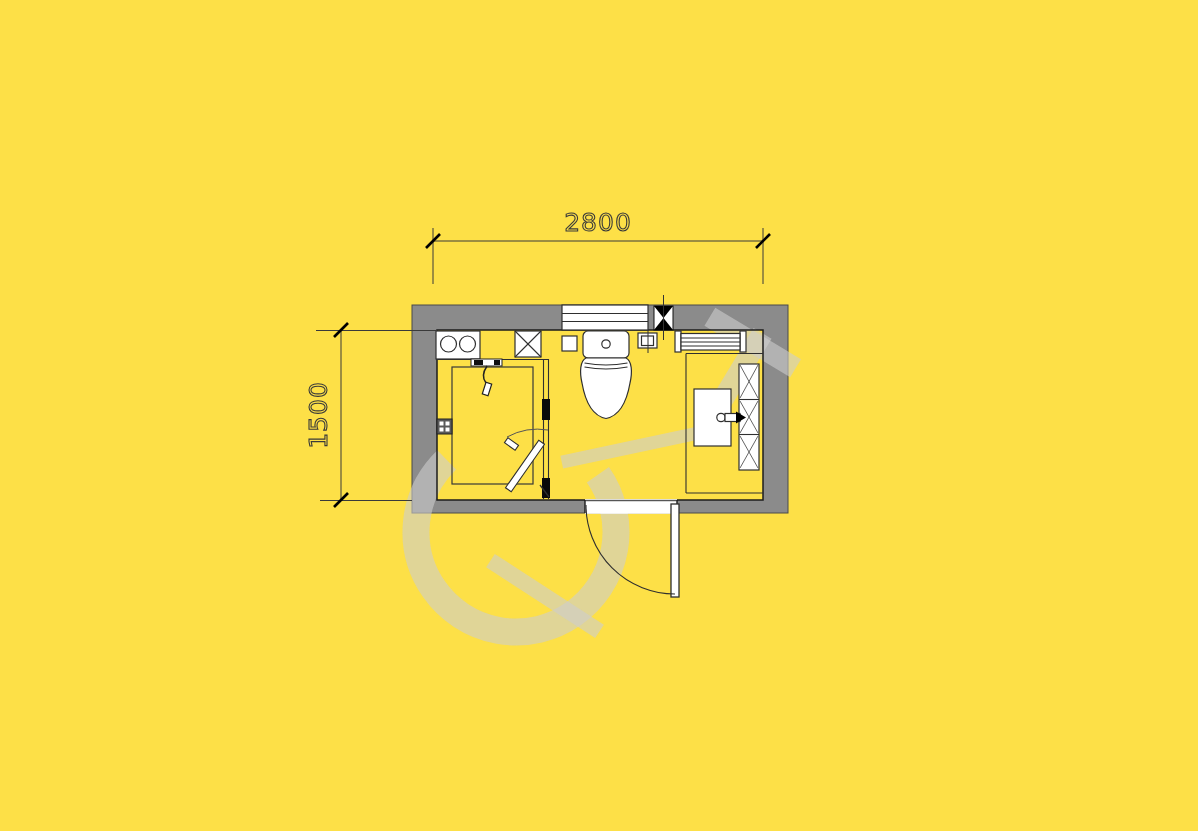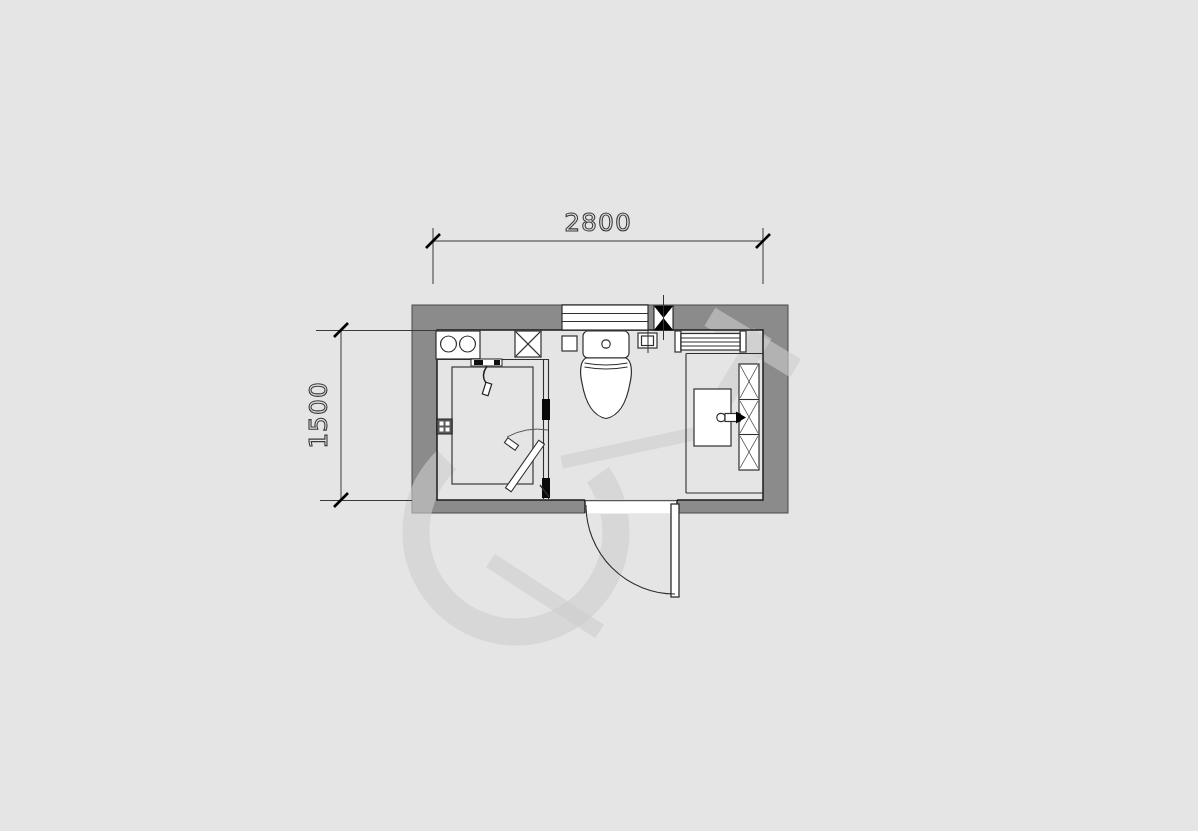--- a/index.html
+++ b/index.html
@@ -1,17 +1,17 @@
 <!DOCTYPE html>
 <html><head>
 <meta charset="utf-8">
 <style>
   html,body{margin:0;padding:0;background:#fff;}
   .canvas{
-    position:relative;width:1198px;height:831px;background:#e5e5e5;
+    position:relative;width:1198px;height:831px;background:#fde047;
     font-family:"DejaVu Sans", sans-serif;overflow:hidden;text-align:center;
   }
   svg{position:absolute;left:0;top:0;}
   .dim-text{
     fill:none;stroke:#3a3a3a;stroke-width:1.1px;
     font-family:"DejaVu Sans", sans-serif;font-size:25px;letter-spacing:1px;
   }
   .thin{stroke:#3a3a3a;stroke-width:1;fill:none;}
   .fix{stroke:#2f2f2f;stroke-width:1.2;fill:#ffffff;}
   .fixline{stroke:#2f2f2f;stroke-width:1.1;fill:none;}

